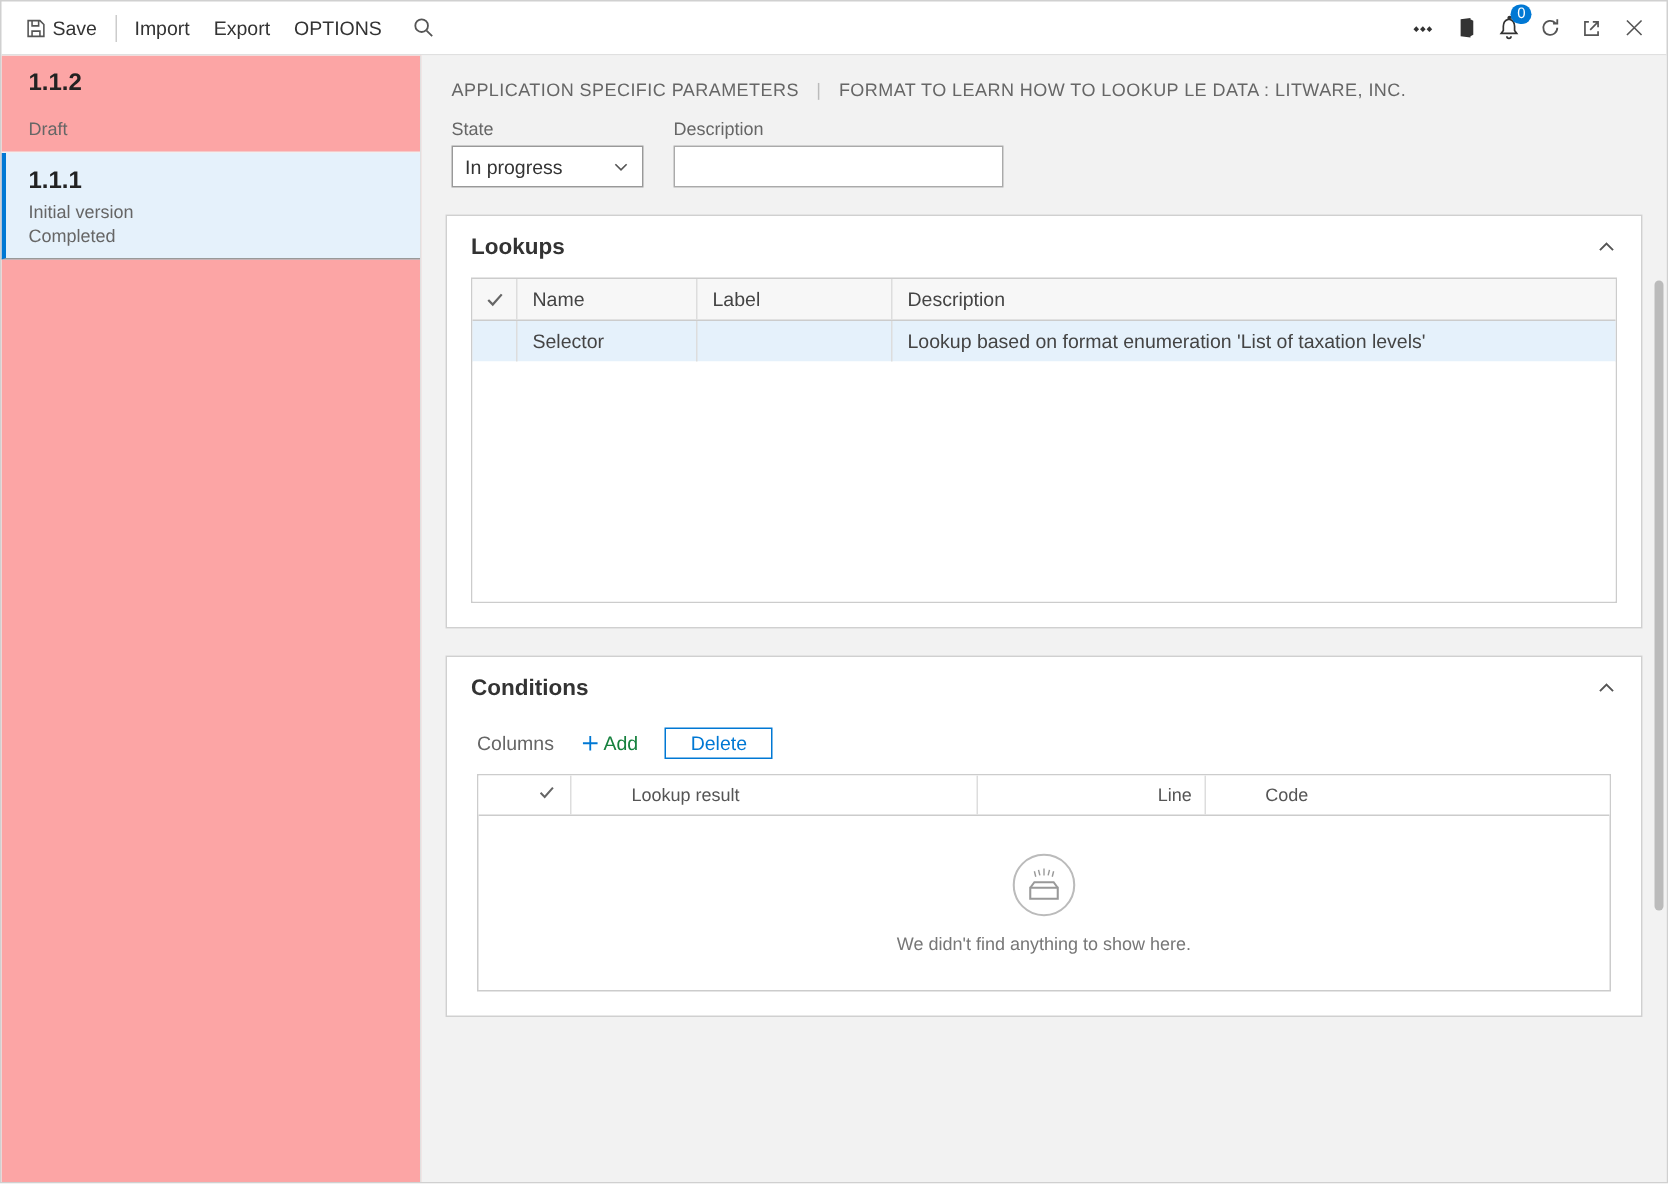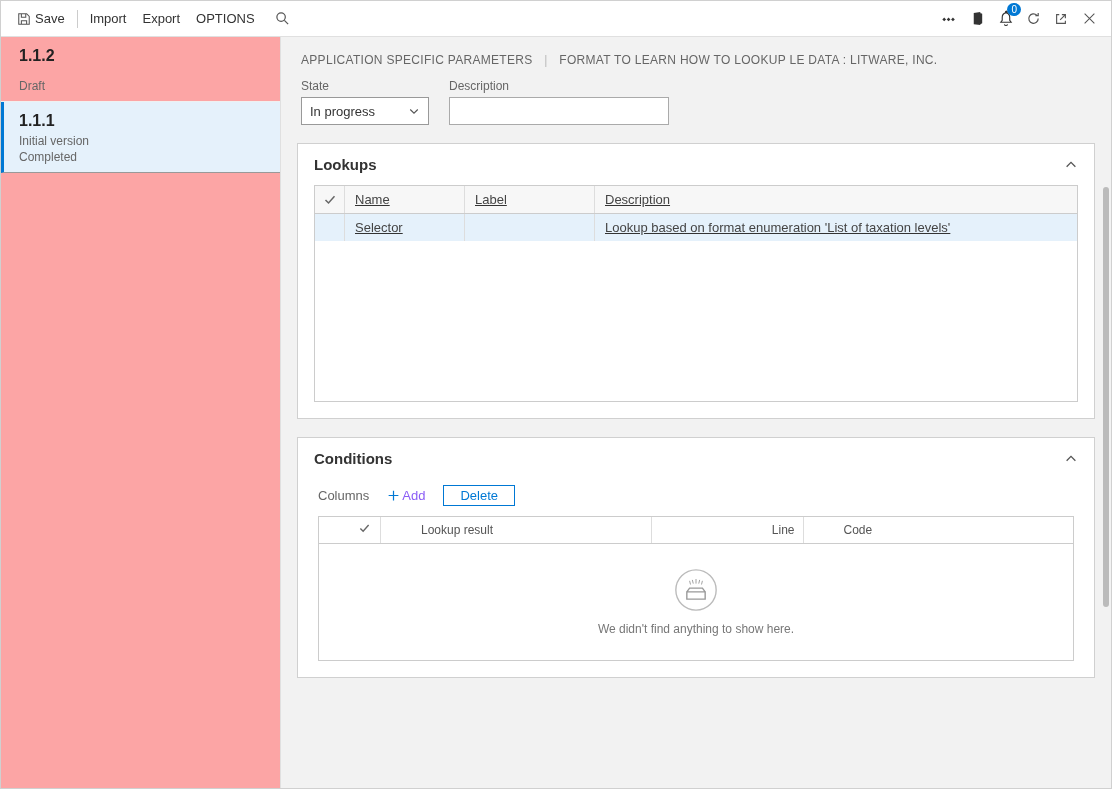--- a/index.html
+++ b/index.html
@@ -25,37 +25,37 @@
   .breadcrumb { padding:16px 20px 12px 20px; color:#666; font-size:12px; letter-spacing:0.3px; }
   .breadcrumb .bc-sep { margin:0 8px; color:#bbb; }
   .fields-row { display:flex; gap:20px; padding:0 20px 18px 20px; }
   .field { display:flex; flex-direction:column; }
   .field label { font-size:12px; color:#666; margin-bottom:4px; }
   .dropdown { width:128px; height:28px; border:1px solid #999; background:#fff; display:flex; align-items:center; justify-content:space-between; padding:0 8px; font-size:13px;}
   .textbox { width:220px; height:28px; border:1px solid #aaa; background:#fff; padding:0 6px; font-size:13px;}
   
   .panel { background:#fff; border:1px solid #d0d0d0; margin:0 16px 18px 16px; }
   .panel-header { display:flex; align-items:center; justify-content:space-between; padding:12px 16px; font-size:15px; font-weight:600; border-bottom:0px solid #eee;}
-  .panel-body { padding:0 16px 16px 16px;text-decoration:underline; }
+  .panel-body { padding:0 16px 16px 16px; }
   .chev { display:inline-flex; }
   
   .table { border:1px solid #ccc; width:100%; }
   .thead { display:flex; background:#f7f7f7; border-bottom:1px solid #ccc; }
   .th, .td { padding:6px 10px; font-size:13px; color:#444; border-right:1px solid #ddd; }
   .th.chk, .td.chk { width:30px; display:flex; align-items:center; justify-content:center; padding:6px 0;}
   .th.name, .td.name { width:120px; }
   .th.label, .td.label { width:130px; }
   .th.desc, .td.desc { flex:1; border-right:none;}
   .trow { display:flex; }
   .trow.selected { background:#e5f1fb; }
   .lookups-body { height:160px; background:#fff; }
   
   .cond-toolbar { display:flex; align-items:center; gap:18px; padding:6px 20px 10px 20px; }
   .cond-toolbar .link { color:#666; font-size:13px; }
-  .cond-toolbar .add { color:#8b5cf6; display:flex; align-items:center; gap:2px; font-size:13px;}
+  .cond-toolbar .add { color:#15803d; display:flex; align-items:center; gap:2px; font-size:13px;}
   .cond-toolbar .delete { color:#0078d4; border:1px solid #0078d4; padding:2px 16px; font-size:13px;}
   .cond-table { margin:0 20px; border:1px solid #ccc; }
   .cond-head { display:flex; border-bottom:1px solid #ccc; background:#fff;}
   .cth { padding:6px 8px; font-size:12px; color:#555; border-right:1px solid #ddd;margin-left:32px; }
   .cth.chk { width:30px; text-align:center;}
   .cth.res { flex:2; }
   .cth.line { width:120px; text-align:right;}
   .cth.code { flex:2; border-right:none;}
   .empty { padding:24px 0; text-align:center; color:#777; font-size:12px;}
   .empty .folder { margin:0 auto 10px auto; width:44px; height:44px; display:flex; align-items:center; justify-content:center;}

